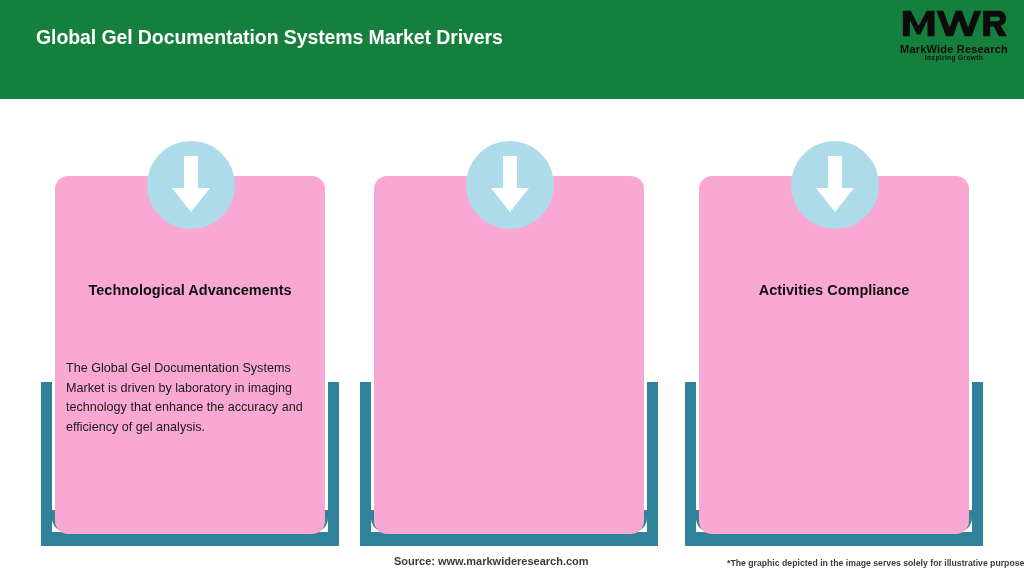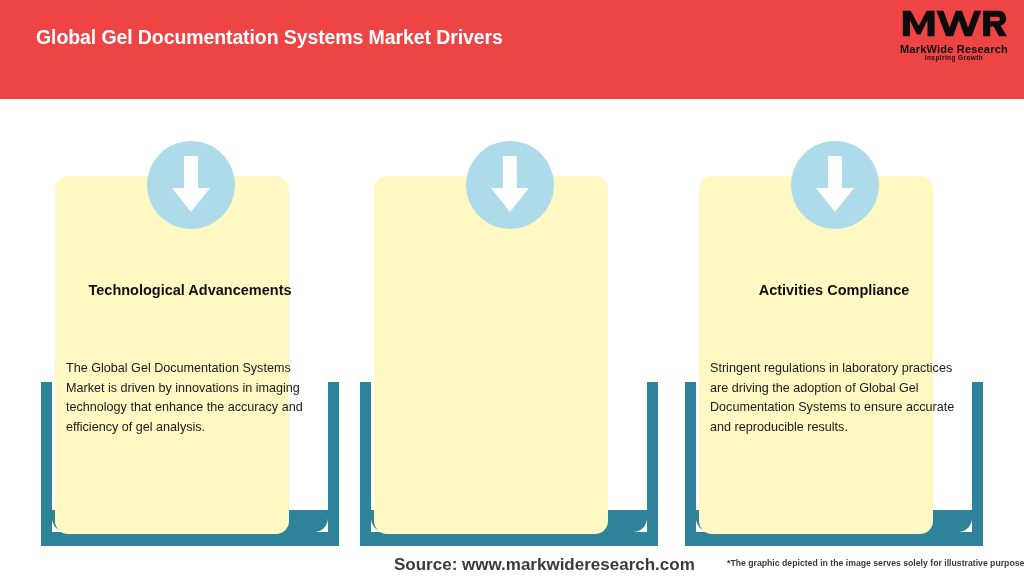--- a/index.html
+++ b/index.html
@@ -15,21 +15,21 @@
     position: relative;
   }
 
   
   #header-bar {
     position: absolute;
     left: 0;
     top: 0;
     width: 1024px;
     height: 99px;
-    background: #ef4444;
+    background: #15803d;
     box-sizing: border-box;
   }
   #page-title {
     position: absolute;
     left: 36px;
     top: 26px;
     font-size: 19.5px;
     font-weight: bold;
     color: #ffffff;
     letter-spacing: -0.1px;
@@ -113,23 +113,23 @@
     background: #2e8299;
     border-bottom-left-radius: 14px;
     border-bottom-right-radius: 14px;
   }
 
   
   .driver-card {
     position: absolute;
     left: 14px;
     top: 35px;
-    width: 234px;
+    width: 270px;
     height: 358px;
-    background: #fef9c3;
+    background: #f9a8d4;
     border-radius: 13px;
     box-sizing: border-box;
   }
   .card-title {
     position: absolute;
     left: 10px;
     top: 105px;
     width: 250px;
     text-align: center;
     font-size: 14.5px;
@@ -163,21 +163,21 @@
     position: absolute;
     left: 23px;
     top: 15px;
   }
 
   
   #footer-source {
     position: absolute;
     left: 394px;
     top: 555px;
-    font-size: 17px;
+    font-size: 11px;
     font-weight: bold;
     color: #3b3b3b;
     white-space: nowrap;
   }
   #footer-disclaimer {
     position: absolute;
     left: 727px;
     top: 558px;
     font-size: 8.7px;
     font-weight: bold;
@@ -206,21 +206,21 @@
 
 <div class="driver-group g0">
   <div class="u-backing">
     <div class="u-rail-left"></div>
     <div class="u-rail-right"></div>
     <div class="u-inner-round"></div>
     <div class="u-bottom"></div>
   </div>
   <div class="driver-card">
     <div class="card-title">Technological Advancements</div>
-    <div class="card-body">The Global Gel Documentation Systems Market is driven by innovations in imaging technology that enhance the accuracy and efficiency of gel analysis.</div>
+    <div class="card-body">The Global Gel Documentation Systems Market is driven by laboratory in imaging technology that enhance the accuracy and efficiency of gel analysis.</div>
   </div>
   <div class="icon-circle">
     <svg width="42" height="58" viewBox="0 0 42 58">
       <path d="M14 0 L28 0 L28 32 L40 32 L21 56 L2 32 L14 32 Z" fill="#ffffff"></path>
     </svg>
   </div>
 </div>
 
 <div class="driver-group g1">
   <div class="u-backing">
@@ -240,21 +240,20 @@
 
 <div class="driver-group g2">
   <div class="u-backing">
     <div class="u-rail-left"></div>
     <div class="u-rail-right"></div>
     <div class="u-inner-round"></div>
     <div class="u-bottom"></div>
   </div>
   <div class="driver-card">
     <div class="card-title">Activities Compliance</div>
-    <div class="card-body">Stringent regulations in laboratory practices are driving the adoption of Global Gel Documentation Systems to ensure accurate and reproducible results.</div>
   </div>
   <div class="icon-circle">
     <svg width="42" height="58" viewBox="0 0 42 58">
       <path d="M14 0 L28 0 L28 32 L40 32 L21 56 L2 32 L14 32 Z" fill="#ffffff"></path>
     </svg>
   </div>
 </div>
 
 <div id="footer-source">Source: www.markwideresearch.com</div>
 <div id="footer-disclaimer">*The graphic depicted in the image serves solely for illustrative purposes</div>

